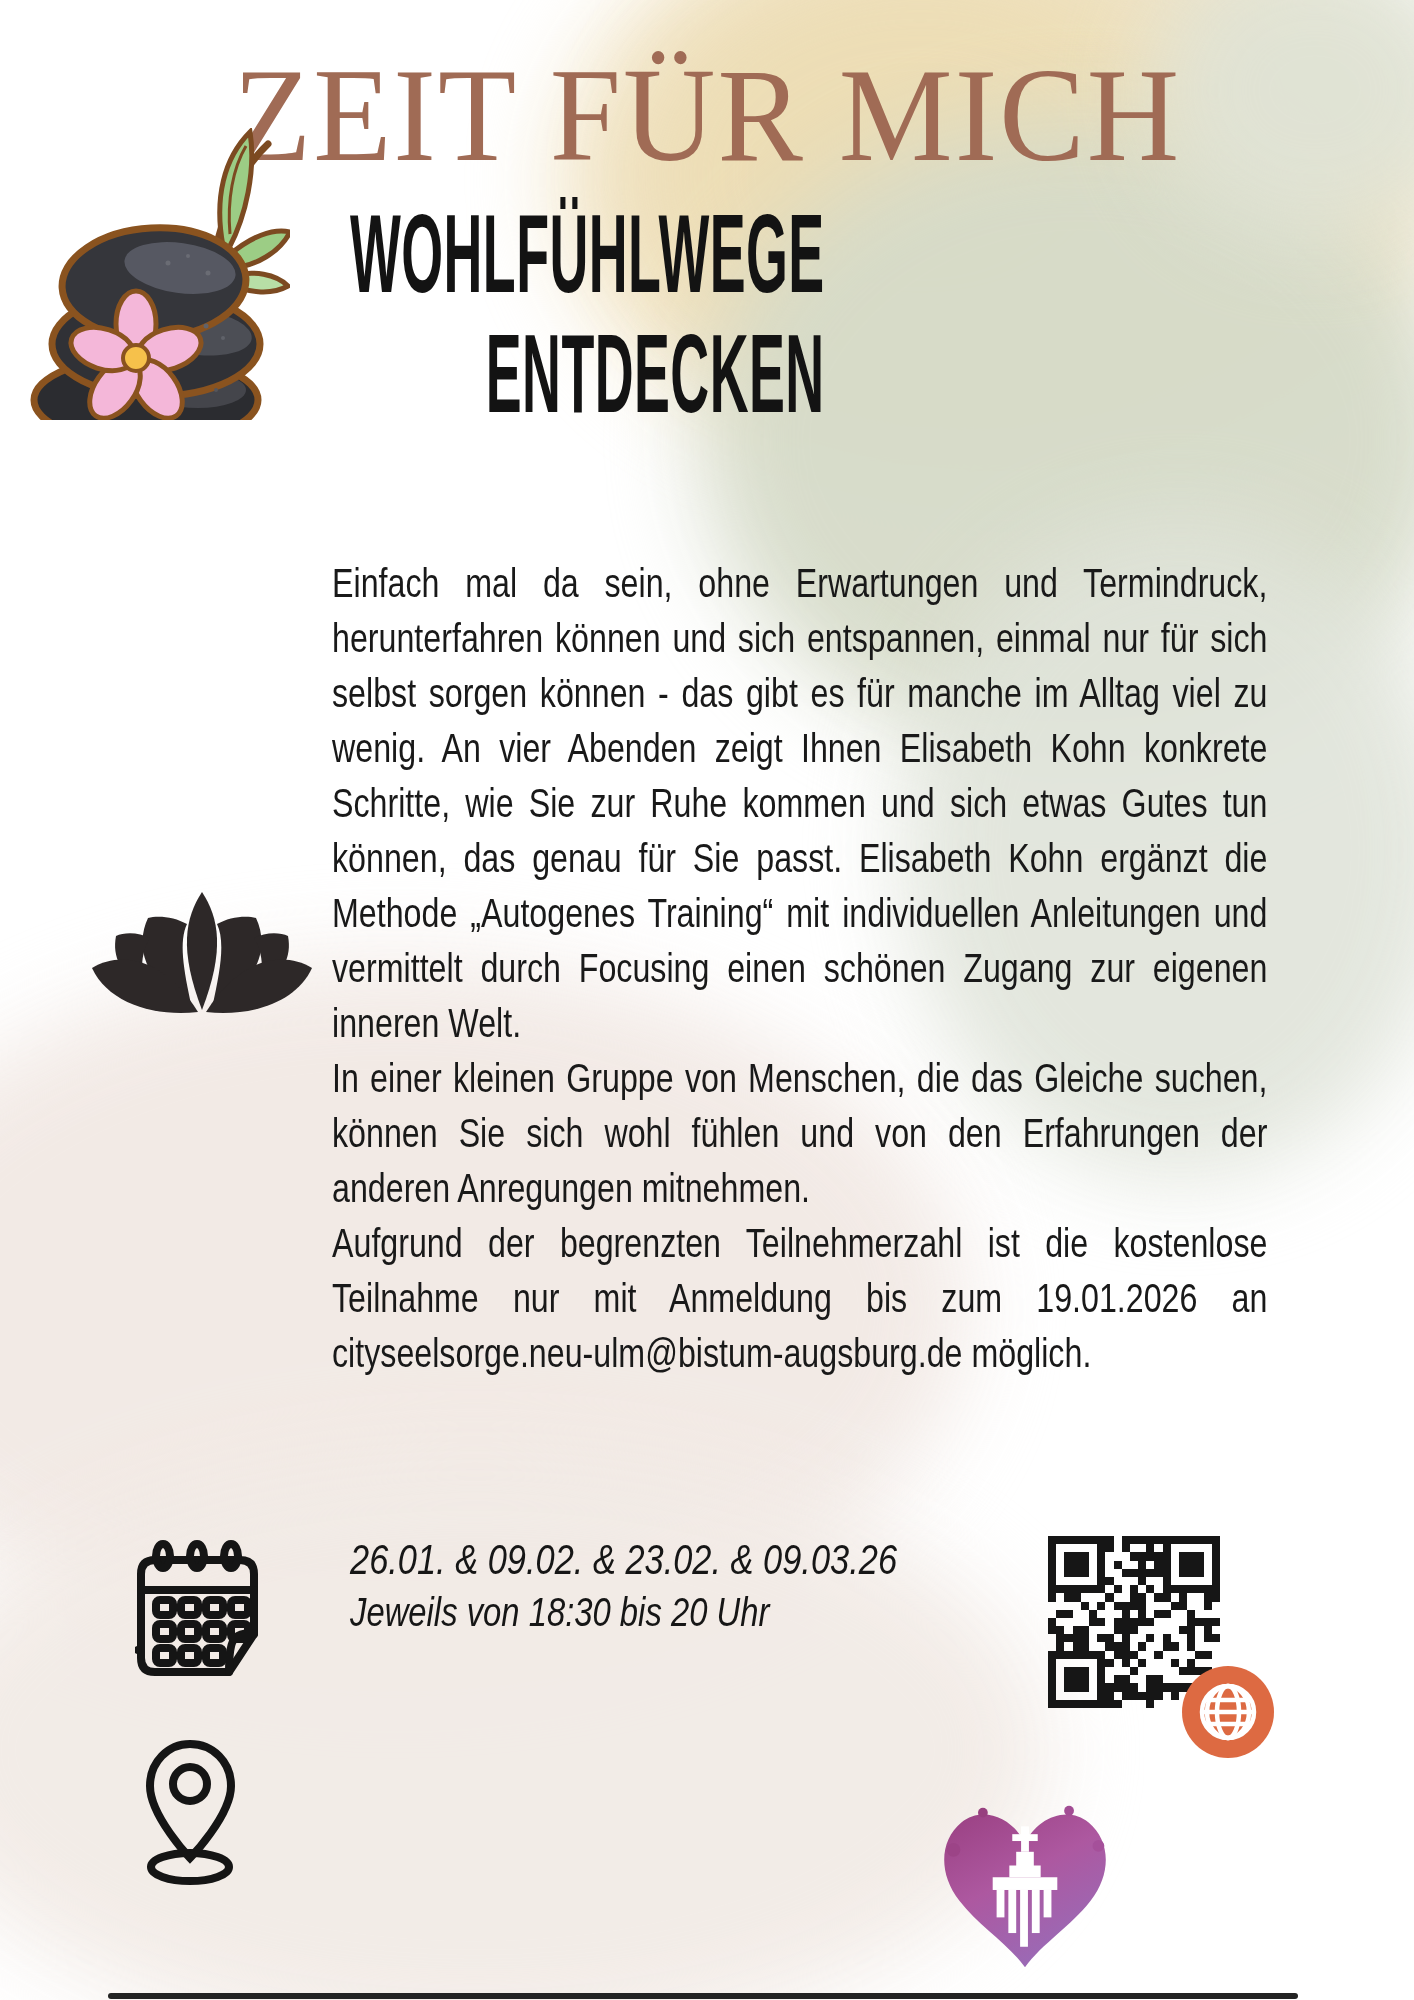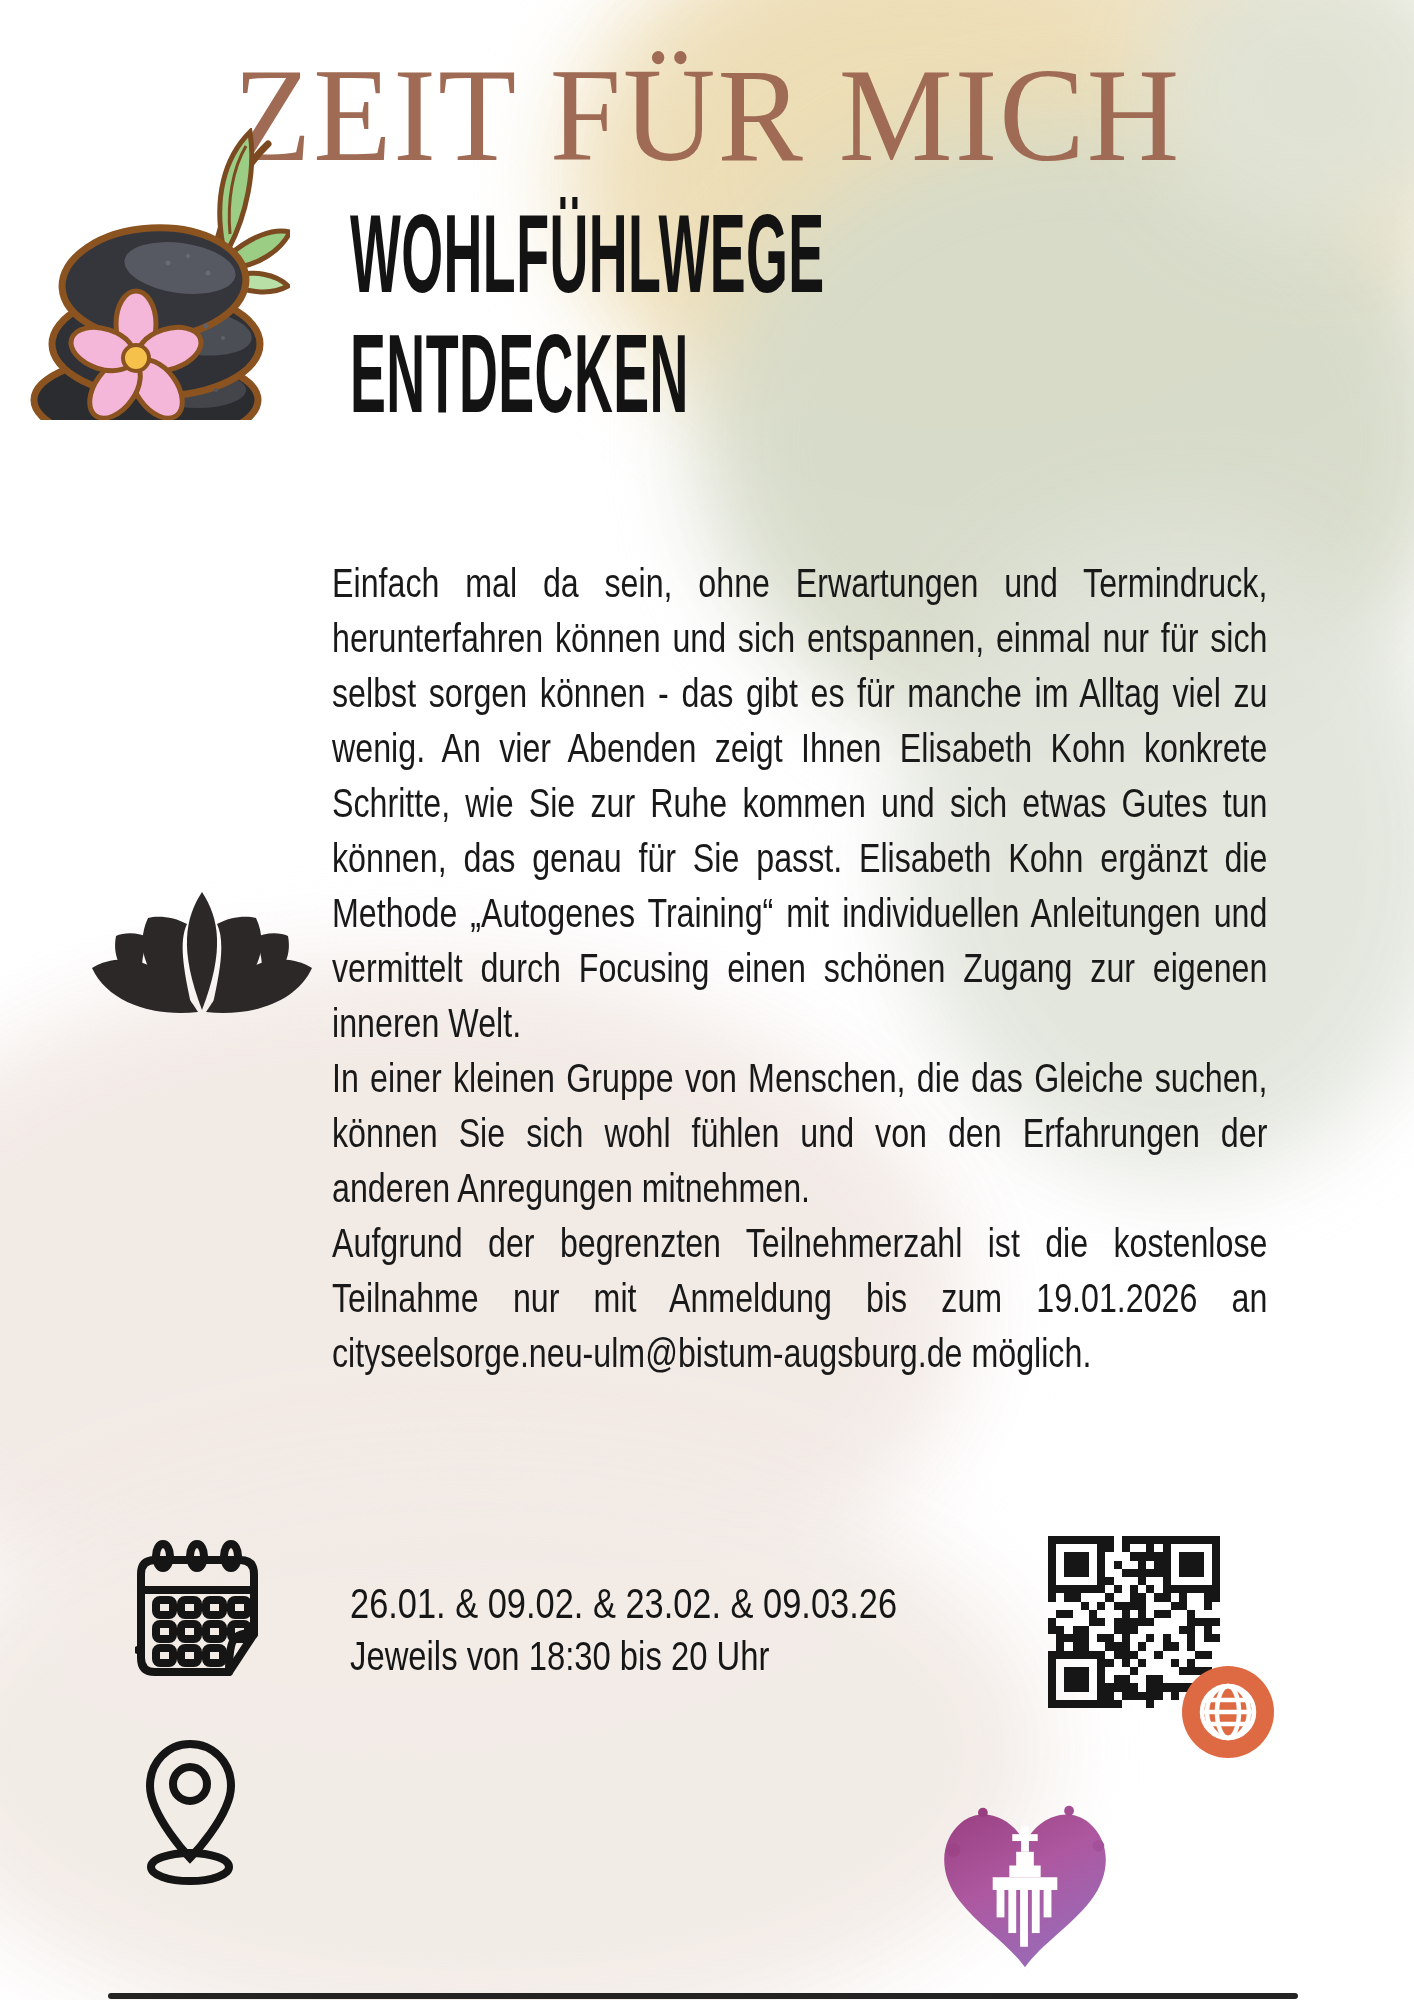--- a/index.html
+++ b/index.html
@@ -16,33 +16,33 @@
   .blob-sage3{left:1150px;top:-60px;width:330px;height:300px;background:#dfe3d6;opacity:.9;}
   .blob-blush1{left:-180px;top:960px;width:1150px;height:700px;background:#f1e8e3;opacity:.9;}
   .blob-blush2{left:-100px;top:1450px;width:1150px;height:600px;background:#f2ebe6;opacity:.95;}
   
   .title{
     position:absolute;left:0;right:0;top:46px;text-align:center;
     font-family:"Liberation Serif","DejaVu Serif",serif;
     font-size:128px;line-height:1.05;color:#a06b55;letter-spacing:2px;
     transform:scaleY(1.04);transform-origin:center top;white-space:nowrap;
   }
-  .headings{position:absolute;left:350px;top:194px;color:#131313;}
+  .headings{position:absolute;left:350px;top:194px;color:#131313;text-align:right;}
   .h-line{
     font-size:112px;font-weight:700;line-height:120px;white-space:nowrap;
     transform:scaleX(0.48);transform-origin:left top;letter-spacing:1px;
   }
   .body-text{
     position:absolute;left:332px;top:556px;width:1162px;
     transform:scaleX(0.805);transform-origin:left top;
     font-size:40px;line-height:55px;text-align:justify;color:#191919;
   }
   .body-text p{margin:0;}
   .info-line{transform:scaleX(0.8);transform-origin:left top;white-space:nowrap;color:#161616;}
-  .schedule-text{position:absolute;left:350px;top:1576px;}
+  .schedule-text{position:absolute;left:350px;top:1532px;font-style:italic;}
   .schedule-text .l1{font-size:43px;line-height:54px;}
   .schedule-text .l2{font-size:41px;line-height:52px;}
   .venue-text{position:absolute;left:350px;top:1734px;}
   .venue-text .info-line{font-size:41px;line-height:53px;}
   .logo-text{position:absolute;left:1128px;top:1824px;color:#0b0b0b;}
   .logo-text .info-line{font-size:42px;line-height:53px;font-weight:700;color:#0b0b0b;}
   
   .abs{position:absolute;}
   .stones-svg{left:18px;top:128px;}
   .lotus-svg{left:90px;top:886px;}

